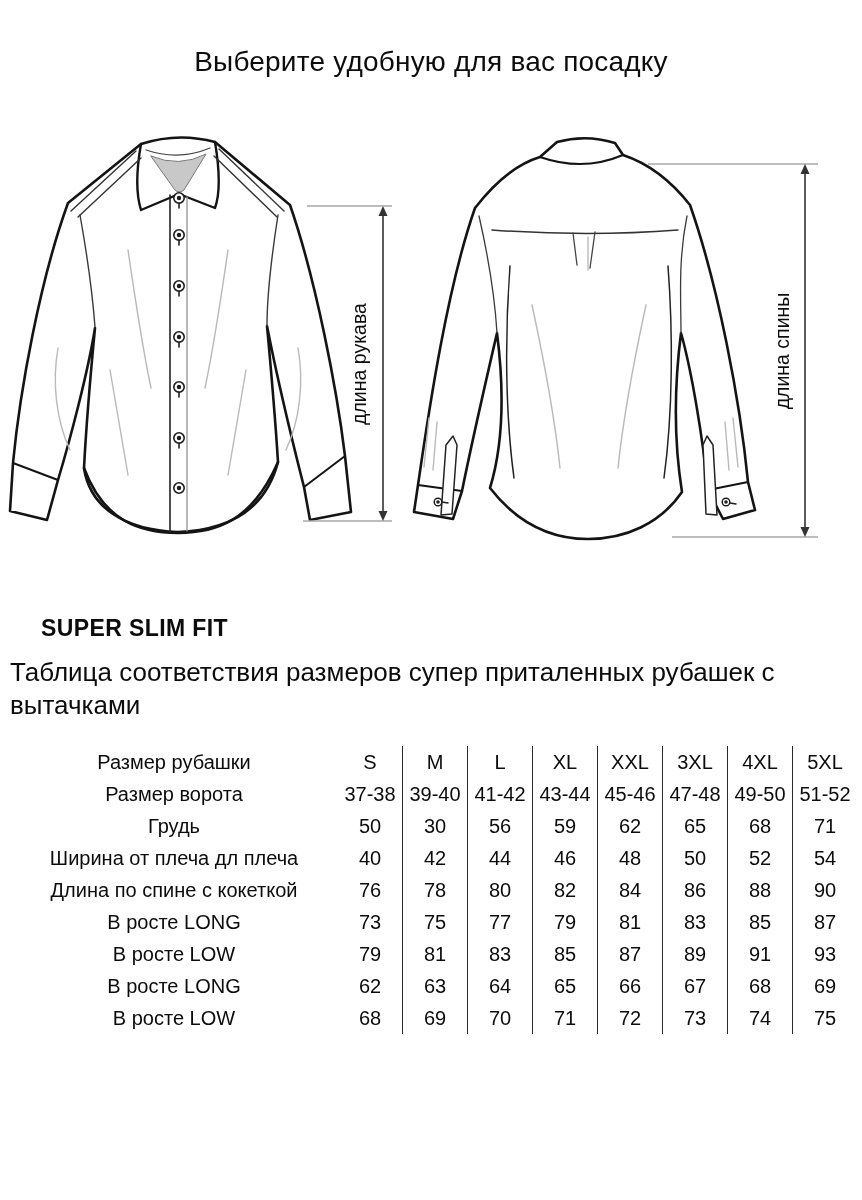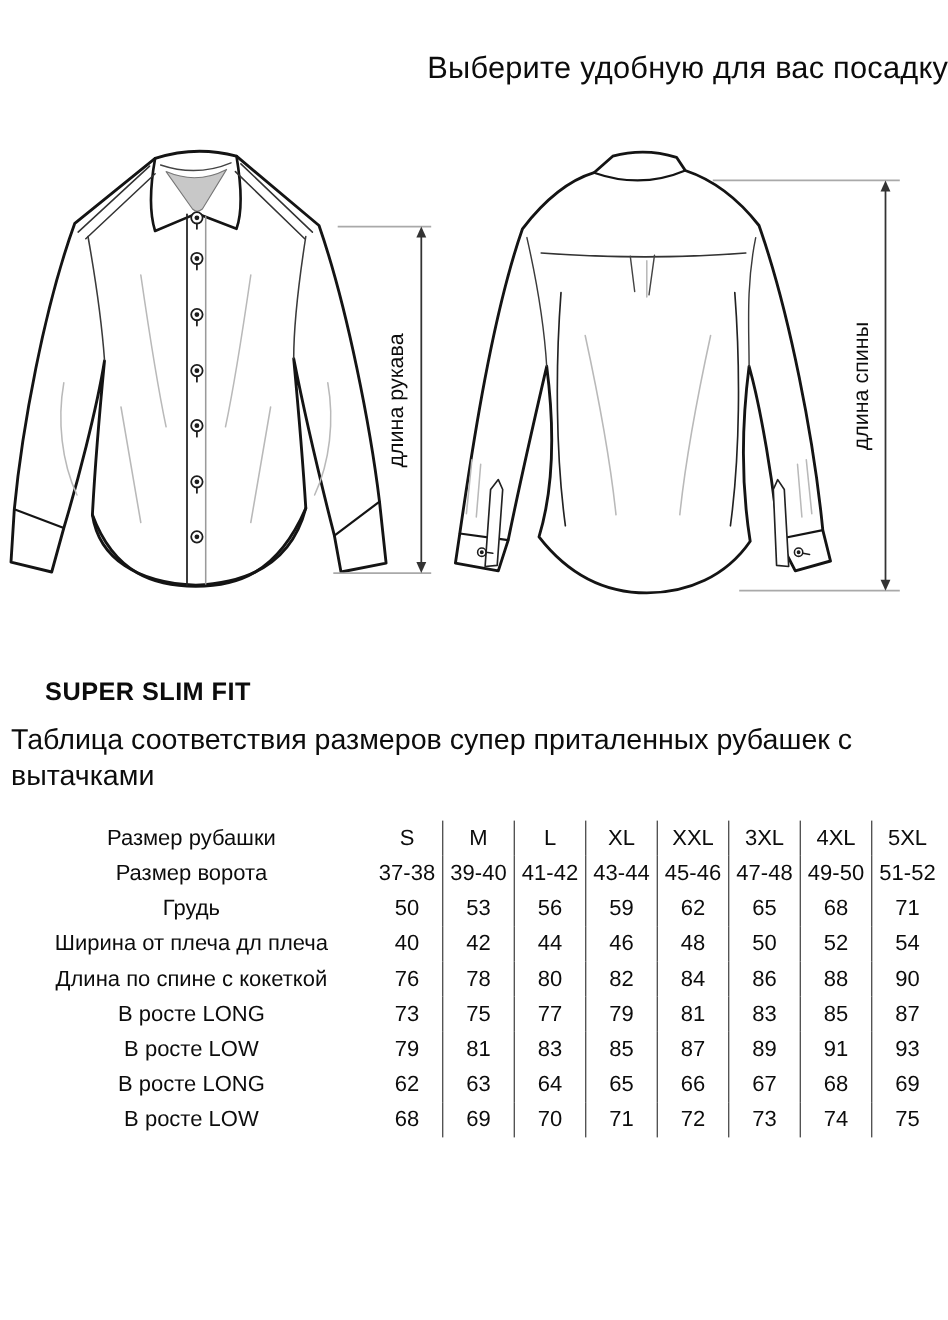--- a/index.html
+++ b/index.html
@@ -1,21 +1,21 @@
 <!DOCTYPE html>
 <html><head>
 <meta charset="utf-8">
 <style>
   html,body{margin:0;padding:0;background:#fff;}
   .page{
     position:relative;width:862px;height:1200px;background:#ffffff;
     font-family:"Liberation Sans","DejaVu Sans",sans-serif;color:#111;overflow:hidden;
   }
   .title{
-    position:absolute;top:46px;left:0;width:862px;text-align:right;
+    position:absolute;top:46px;left:0;width:862px;text-align:center;
     font-size:28px;font-weight:400;letter-spacing:0.2px;color:#0c0c0c;
   }
   .diagram-svg{position:absolute;left:0;top:120px;}
   .fit-heading{
     position:absolute;left:10px;top:615px;font-size:23px;font-weight:700;
     letter-spacing:0.4px;color:#0c0c0c;margin-left:31px;
   }
   .fit-desc{
     position:absolute;left:10px;top:656px;width:820px;font-size:26px;
     line-height:33px;color:#0c0c0c;
@@ -226,21 +226,21 @@
           <td class="val sep">41-42</td>
           <td class="val sep">43-44</td>
           <td class="val sep">45-46</td>
           <td class="val sep">47-48</td>
           <td class="val sep">49-50</td>
           <td class="val sep">51-52</td>
         </tr>
         <tr>
           <td class="rowlabel">Грудь</td>
           <td class="val">50</td>
-          <td class="val sep">53</td>
+          <td class="val sep">30</td>
           <td class="val sep">56</td>
           <td class="val sep">59</td>
           <td class="val sep">62</td>
           <td class="val sep">65</td>
           <td class="val sep">68</td>
           <td class="val sep">71</td>
         </tr>
         <tr>
           <td class="rowlabel">Ширина от плеча дл плеча</td>
           <td class="val">40</td>

